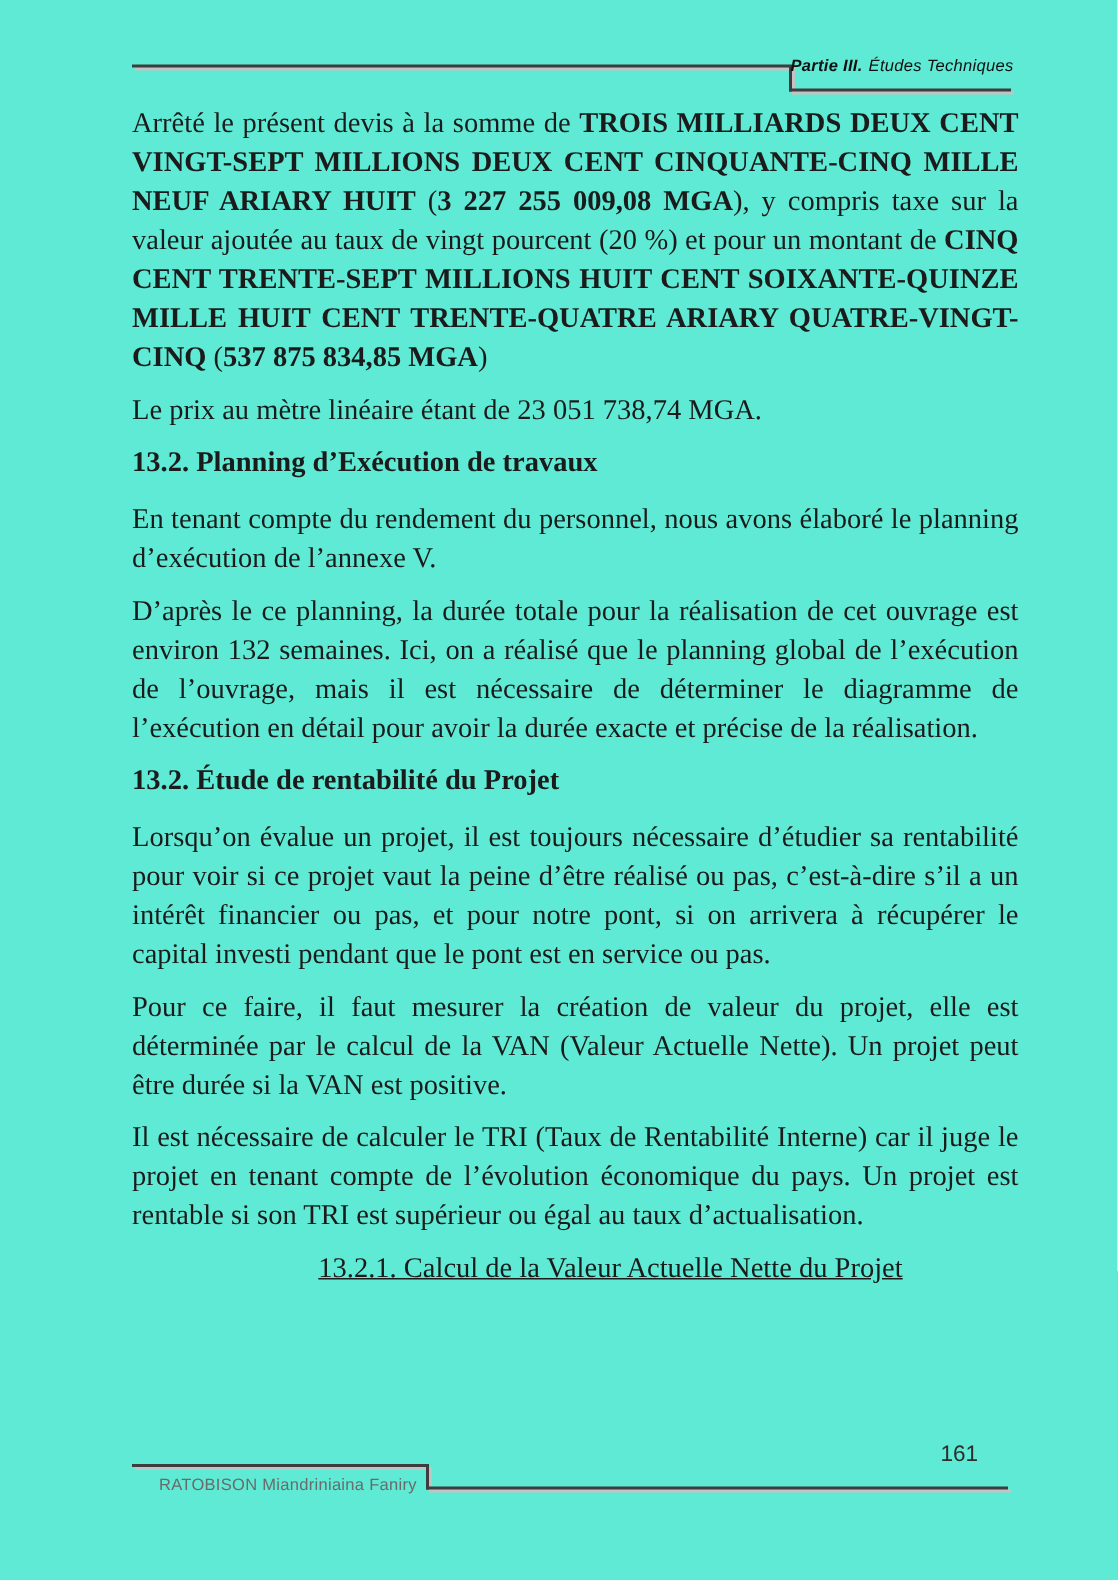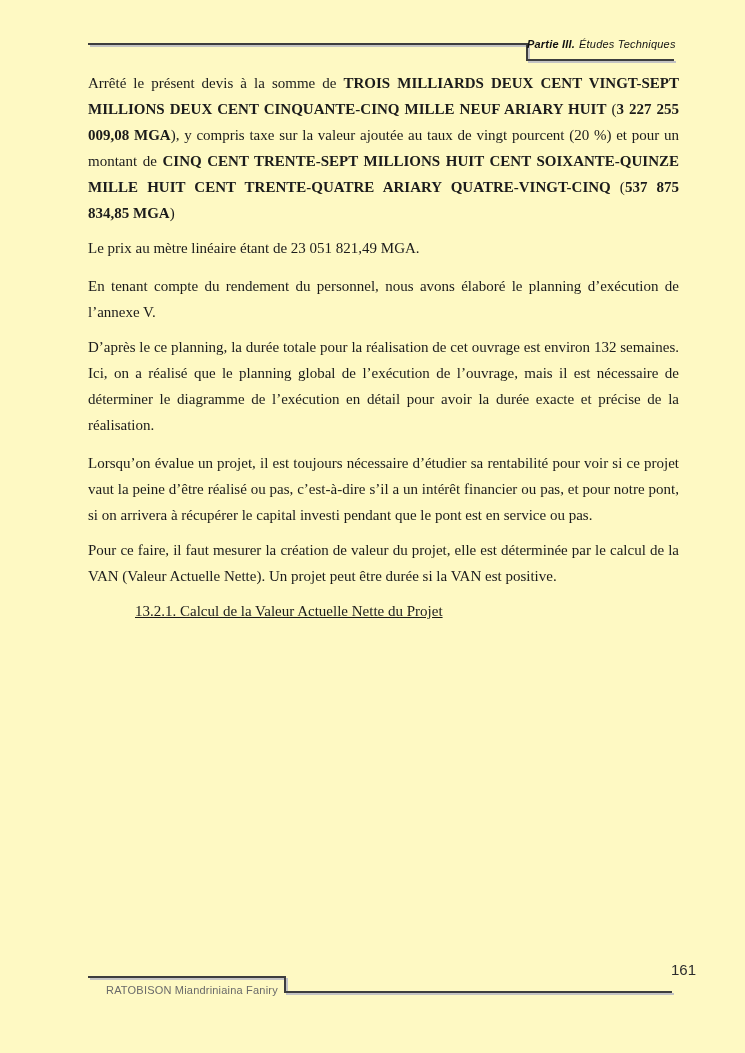--- a/index.html
+++ b/index.html
@@ -4,21 +4,21 @@
 <style>
   html, body {
     margin: 0;
     padding: 0;
     background: #ffffff;
   }
   .page {
     position: relative;
     width: 745px;
     height: 1053px;
-    background: #fef9c3;
+    background: #5eead4;
     overflow: hidden;
     font-family: "Liberation Serif", serif;
     color: #1b1b1b;
   }
 
   
   .rule {
     position: absolute;
     background: #3d3d3d;
     box-shadow: 2px 2px 0 #c3c3c3;
@@ -53,67 +53,70 @@
     position: absolute;
     left: 106px;
     top: 984px;
     font-family: "Liberation Sans", sans-serif;
     font-size: 11px;
     letter-spacing: 0.2px;
     color: #6a6a6a;
   }
   .page-number {
     position: absolute;
-    left: 624px;
+    left: 580px;
     top: 961px;
     width: 72px;
     text-align: right;
     font-family: "Liberation Sans", sans-serif;
     font-size: 15px;
     color: #2d2d2d;
   }
 
   
   .doc-body {
     position: absolute;
     left: 88px;
     top: 70px;
     width: 591px;
-    font-size: 15px;
+    font-size: 19px;
     line-height: 26px;
     text-align: justify;
   }
   .block { margin: 9px 0 0 0; }
   .block:first-child { margin-top: 0; }
   .block.flow { margin-top: 12px; }
   .block.h { font-weight: bold; }
-  .block.hu { padding-left: 47px; text-align: left; }
+  .block.hu { padding-left: 47px; text-align: center; }
   .block.hu span { text-decoration: underline; }
   .seg-b { font-weight: bold; }
 </style>
 </head>
 <body>
 
 <div class="page">
 
   <div class="rule hdr-rule-left"></div>
   <div class="rule hdr-rule-step"></div>
   <div class="rule hdr-rule-right"></div>
 
   <div class="hdr-title">
     <span class="part-label">Partie III.</span><span class="part-title">Études Techniques</span>
   </div>
 
   <div class="doc-body">
       <div class="block p"><span>Arrêté le présent devis à la somme de </span><span class="seg-b">TROIS MILLIARDS DEUX CENT VINGT-SEPT MILLIONS DEUX CENT CINQUANTE-CINQ MILLE NEUF ARIARY HUIT</span><span> (</span><span class="seg-b">3 227 255 009,08 MGA</span><span>), y compris taxe sur la valeur ajoutée au taux de vingt pourcent (20 %) et pour un montant de </span><span class="seg-b">CINQ CENT TRENTE-SEPT MILLIONS HUIT CENT SOIXANTE-QUINZE MILLE HUIT CENT TRENTE-QUATRE ARIARY QUATRE-VINGT-CINQ</span><span> (</span><span class="seg-b">537 875 834,85 MGA</span><span>)</span></div>
-      <div class="block p"><span>Le prix au mètre linéaire étant de 23 051 821,49 MGA.</span></div>
+      <div class="block p"><span>Le prix au mètre linéaire étant de 23 051 738,74 MGA.</span></div>
+      <div class="block h"><span class="seg-b">13.2. Planning d’Exécution de travaux</span></div>
       <div class="block p flow"><span>En tenant compte du rendement du personnel, nous avons élaboré le planning d’exécution de l’annexe V.</span></div>
       <div class="block p"><span>D’après le ce planning, la durée totale pour la réalisation de cet ouvrage est environ 132 semaines. Ici, on a réalisé que le planning global de l’exécution de l’ouvrage, mais il est nécessaire de déterminer le diagramme de l’exécution en détail pour avoir la durée exacte et précise de la réalisation.</span></div>
+      <div class="block h"><span class="seg-b">13.2. Étude de rentabilité du Projet</span></div>
       <div class="block p flow"><span>Lorsqu’on évalue un projet, il est toujours nécessaire d’étudier sa rentabilité pour voir si ce projet vaut la peine d’être réalisé ou pas, c’est-à-dire s’il a un intérêt financier ou pas, et pour notre pont, si on arrivera à récupérer le capital investi pendant que le pont est en service ou pas.</span></div>
       <div class="block p"><span>Pour ce faire, il faut mesurer la création de valeur du projet, elle est déterminée par le calcul de la VAN (Valeur Actuelle Nette). Un projet peut être durée si la VAN est positive.</span></div>
+      <div class="block p"><span>Il est nécessaire de calculer le TRI (Taux de Rentabilité Interne) car il juge le projet en tenant compte de l’évolution économique du pays. Un projet est rentable si son TRI est supérieur ou égal au taux d’actualisation.</span></div>
       <div class="block hu"><span>13.2.1. Calcul de la Valeur Actuelle Nette du Projet</span></div>
     </div>
 
   <div class="rule ftr-rule-left"></div>
   <div class="rule ftr-rule-step"></div>
   <div class="rule ftr-rule-right"></div>
 
   <div class="ftr-author">RATOBISON Miandriniaina Faniry</div>
   <div class="page-number">161</div>
 

